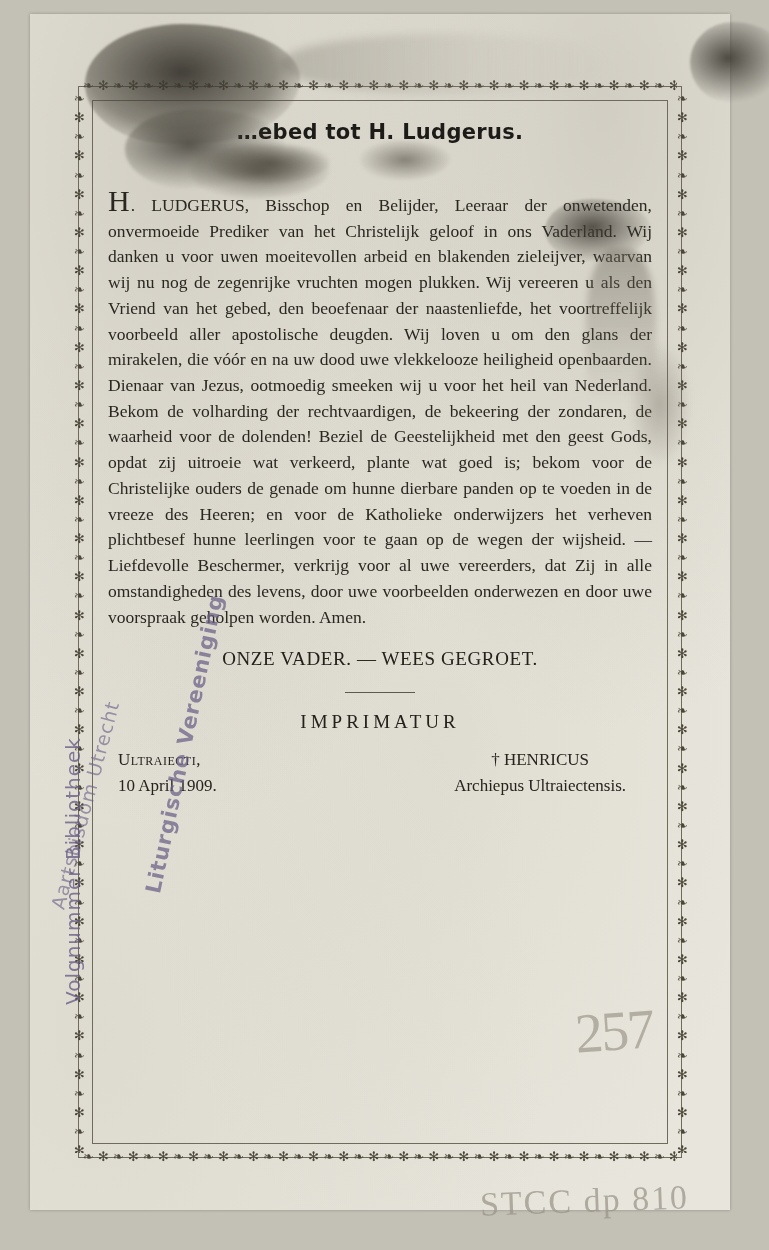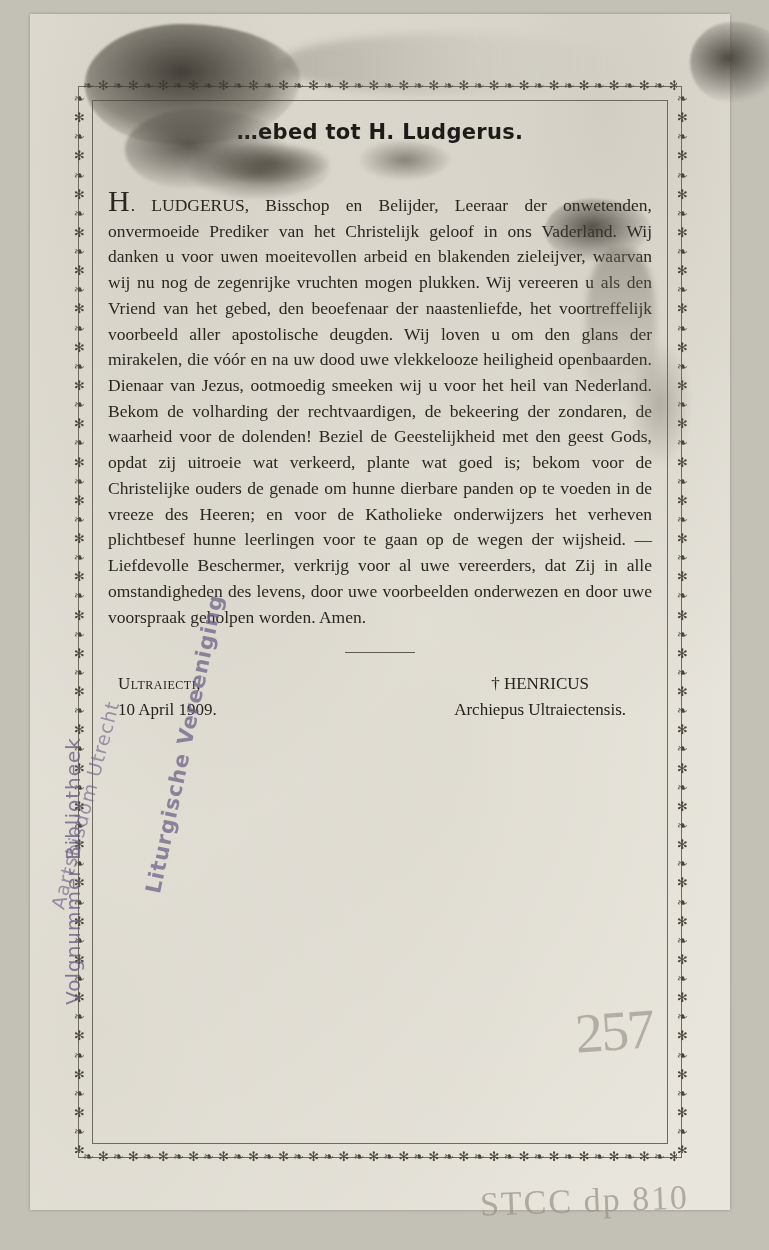--- a/index.html
+++ b/index.html
@@ -329,23 +329,25 @@
       <div class="orn-col right">❧ ✻ ❧ ✻ ❧ ✻ ❧ ✻ ❧ ✻ ❧ ✻ ❧ ✻ ❧ ✻ ❧ ✻ ❧ ✻ ❧ ✻ ❧ ✻ ❧ ✻ ❧ ✻ ❧ ✻ ❧ ✻ ❧ ✻ ❧ ✻ ❧ ✻ ❧ ✻ ❧ ✻ ❧ ✻ ❧ ✻ ❧ ✻ ❧ ✻ ❧ ✻ ❧ ✻ ❧ ✻ ❧</div>
     </div>
 
     <div id="content">
 
       <div class="title">…ebed tot   H. Ludgerus.</div>
 
       <div class="prayer"><span class="dropcap">H</span><span>. LUDGERUS, Bisschop en Belijder, Leeraar der onwetenden, onvermoeide Prediker van het Christelijk geloof in ons Vaderland. Wij danken u voor uwen moeitevollen arbeid en blakenden zieleijver, waarvan wij nu nog de zegenrijke vruchten mogen plukken. Wij vereeren u als den Vriend van het gebed, den beoefenaar der naastenliefde, het voortreffelijk voorbeeld aller apostolische deugden. Wij loven u om den glans der mirakelen, die vóór en na uw dood uwe vlekkelooze heiligheid openbaarden. Dienaar van Jezus, ootmoedig smeeken wij u voor het heil van Nederland. Bekom de volharding der rechtvaardigen, de bekeering der zondaren, de waarheid voor de dolenden! Beziel de Geestelijkheid met den geest Gods, opdat zij uitroeie wat verkeerd, plante wat goed is; bekom voor de Christelijke ouders de genade om hunne dierbare panden op te voeden in de vreeze des Heeren; en voor de Katholieke onderwijzers het verheven plichtbesef hunne leerlingen voor te gaan op de wegen der wijsheid. — Liefdevolle Beschermer, verkrijg voor al uwe vereerders, dat Zij in alle omstandigheden des levens, door uwe voorbeelden onderwezen en door uwe voorspraak geholpen worden. Amen.</span></div>
 
 
+      <div class="responses">ONZE VADER. — WEES GEGROET.</div>
 
       <div class="rule"></div>
 
+      <div class="imprimatur-head">IMPRIMATUR</div>
 
       <div class="impr-grid">
         <div class="impr-left">
           <div class="smallcaps">Ultraiecti,</div>
           <div>10 April 1909.</div>
         </div>
         <div class="impr-right">
           <div>
             <span>†</span>
             <span>HENRICUS</span>

